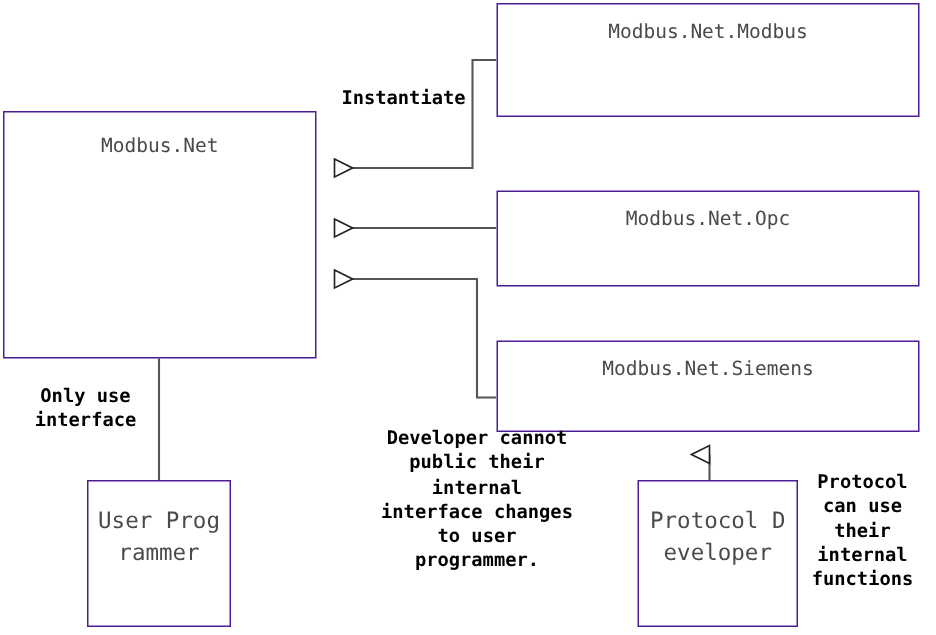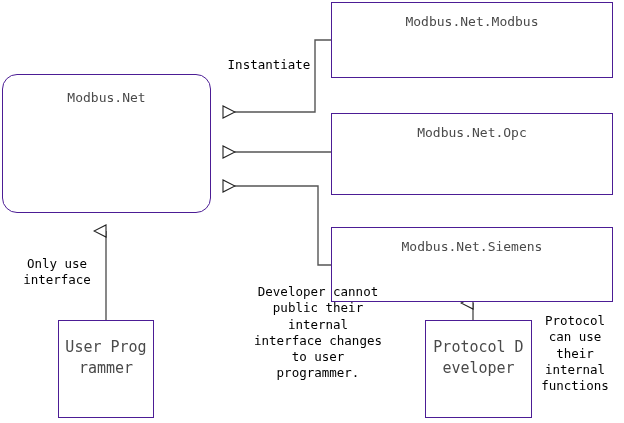--- a/index.html
+++ b/index.html
@@ -51,21 +51,21 @@
     word-break: break-all;
   }
   .note {
     position: absolute;
     color: #000000;
     font-family: "DejaVu Sans Mono", "Liberation Mono", monospace;
     font-size: 12.5px;
     line-height: 1.30;
     white-space: pre-wrap;
   }
-  .note.center { text-align: center; }
+  .note.center { text-align: center; font-weight: bold; }
 </style>
 </head>
 <body>
 
 <div id="canvas">
 
   <svg class="layer" viewBox="0 0 624 423">
     <defs>
       <marker id="hollow-tri-left" markerWidth="14" markerHeight="14" refX="13" refY="7" orient="auto" markerUnits="userSpaceOnUse">
         <path d="M13,1 L13,13 L1,7 Z" fill="#ffffff" stroke="#222222" stroke-width="1.1"></path>
@@ -89,33 +89,33 @@
 
     <g>
       <path d="M106,320 L106,231" fill="none" stroke="#555555" stroke-width="1.4" marker-end="url(#hollow-tri-up)"></path>
     </g>
 
     <g>
       <path d="M473,320 L473,303" fill="none" stroke="#555555" stroke-width="1.4" marker-end="url(#hollow-tri-up)"></path>
     </g>
   </svg>
 
-  <div class="uml-box big-box" style="left:2px; top:74px; width:209px; height:139px;border-radius:15px;">
+  <div class="uml-box big-box" style="left:2px; top:74px; width:209px; height:165px;">
     <div class="box-label">Modbus.Net</div>
   </div>
 
   <div class="uml-box pkg-box" style="left:331px; top:2px; width:282px; height:76px;">
     <div class="box-label">Modbus.Net.Modbus</div>
   </div>
 
-  <div class="uml-box pkg-box" style="left:331px; top:113px; width:282px; height:82px;text-decoration:underline;">
+  <div class="uml-box pkg-box" style="left:331px; top:127px; width:282px; height:64px;text-decoration:underline;">
     <div class="box-label">Modbus.Net.Opc</div>
   </div>
 
-  <div class="uml-box pkg-box" style="left:331px; top:227px; width:282px; height:75px;">
+  <div class="uml-box pkg-box" style="left:331px; top:227px; width:282px; height:61px;">
     <div class="box-label">Modbus.Net.Siemens</div>
   </div>
 
   <div class="uml-box actor-box" style="left:58px; top:320px; width:96px; height:98px;">
     <div class="box-label">User Programmer</div>
   </div>
 
   <div class="uml-box actor-box" style="left:425px; top:320px; width:107px; height:98px;">
     <div class="box-label">Protocol Developer</div>
   </div>

